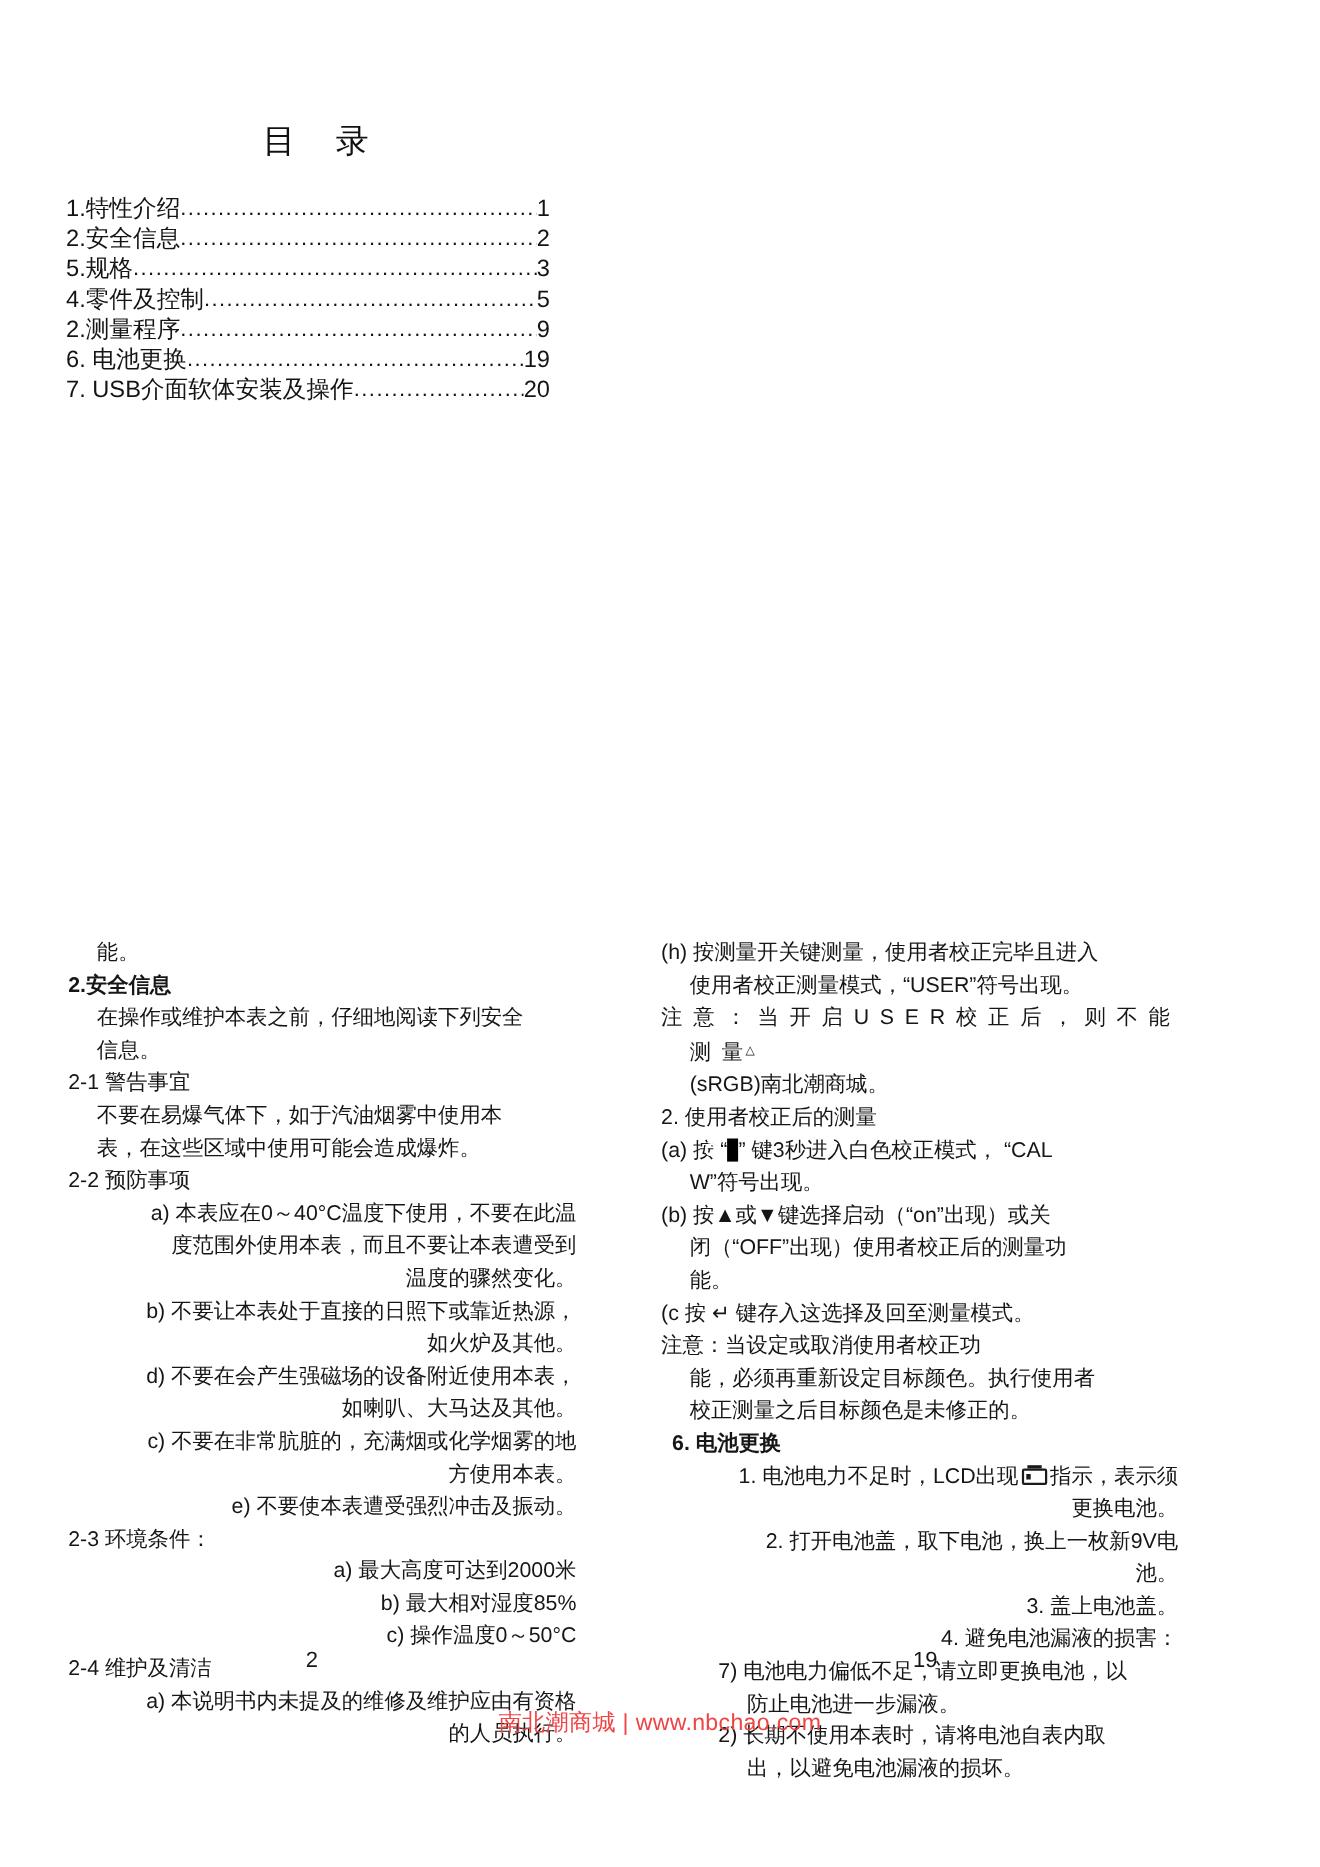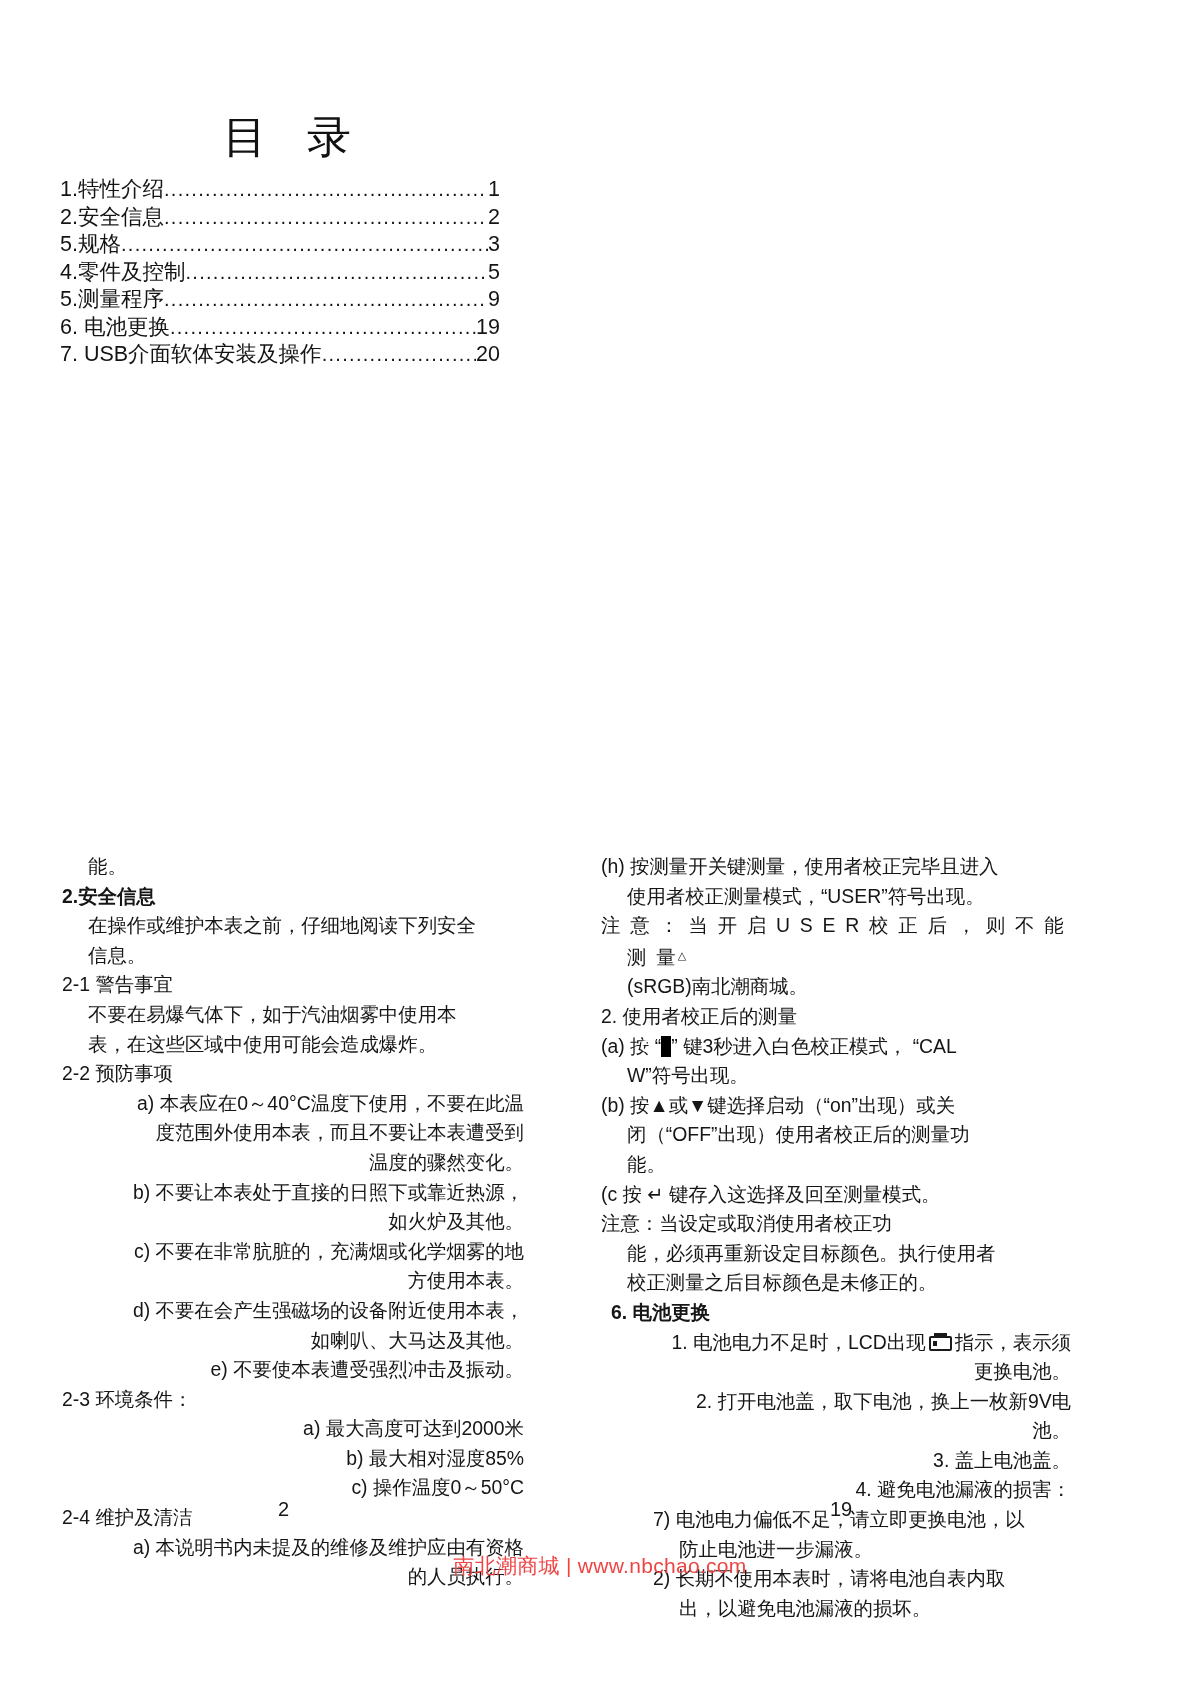--- a/index.html
+++ b/index.html
@@ -18,21 +18,21 @@
 
   
   #toc-section {
     position: absolute;
     left: 0;
     top: 0;
     width: 1200px;
   }
   #toc-title {
     text-align: center;
-    font-size: 44px;
+    font-size: 30px;
     letter-spacing: 14px;
     font-weight: 400;
     margin: 0;
     padding-top: 108px;
     padding-left: 34px;
     width: 520px;
     color: #111;
   }
   #toc-list {
     margin: 0;
@@ -182,21 +182,21 @@
       <span class="toc-label">5.规格</span>
       <span class="toc-dots">............................................................................................</span>
       <span class="toc-page">3</span>
     </li>
     <li class="toc-row">
       <span class="toc-label">4.零件及控制</span>
       <span class="toc-dots">............................................................................................</span>
       <span class="toc-page">5</span>
     </li>
     <li class="toc-row">
-      <span class="toc-label">5.测量程序</span>
+      <span class="toc-label">2.测量程序</span>
       <span class="toc-dots">............................................................................................</span>
       <span class="toc-page">9</span>
     </li>
     <li class="toc-row">
       <span class="toc-label">6. 电池更换</span>
       <span class="toc-dots">............................................................................................</span>
       <span class="toc-page">19</span>
     </li>
     <li class="toc-row">
       <span class="toc-label">7. USB介面软体安装及操作</span>
@@ -215,24 +215,24 @@
 信息。</p>
     <p class="p">2-1 警告事宜</p>
     <p class="p i1">不要在易爆气体下，如于汽油烟雾中使用本
 表，在这些区域中使用可能会造成爆炸。</p>
     <p class="p">2-2 预防事项</p>
     <p class="p i2" style="text-indent:-26px">a) 本表应在0～40°C温度下使用，不要在此温
 度范围外使用本表，而且不要让本表遭受到
 温度的骤然变化。</p>
     <p class="p i2" style="text-indent:-26px">b) 不要让本表处于直接的日照下或靠近热源，
 如火炉及其他。</p>
+    <p class="p i2" style="text-indent:-26px">d) 不要在会产生强磁场的设备附近使用本表，
+如喇叭、大马达及其他。</p>
     <p class="p i2" style="text-indent:-26px">c) 不要在非常肮脏的，充满烟或化学烟雾的地
 方使用本表。</p>
-    <p class="p i2" style="text-indent:-26px">d) 不要在会产生强磁场的设备附近使用本表，
-如喇叭、大马达及其他。</p>
     <p class="p i2" style="text-indent:-26px">e) 不要使本表遭受强烈冲击及振动。</p>
     <p class="p">2-3 环境条件：</p>
     <p class="p i2" style="text-indent:-26px">a) 最大高度可达到2000米</p>
     <p class="p i2" style="text-indent:-26px">b) 最大相对湿度85%</p>
     <p class="p i2" style="text-indent:-26px">c) 操作温度0～50°C</p>
     <p class="p">2-4 维护及清洁</p>
     <p class="p i2" style="text-indent:-26px">a) 本说明书内未提及的维修及维护应由有资格
 的人员执行。</p>
   </div>
 

